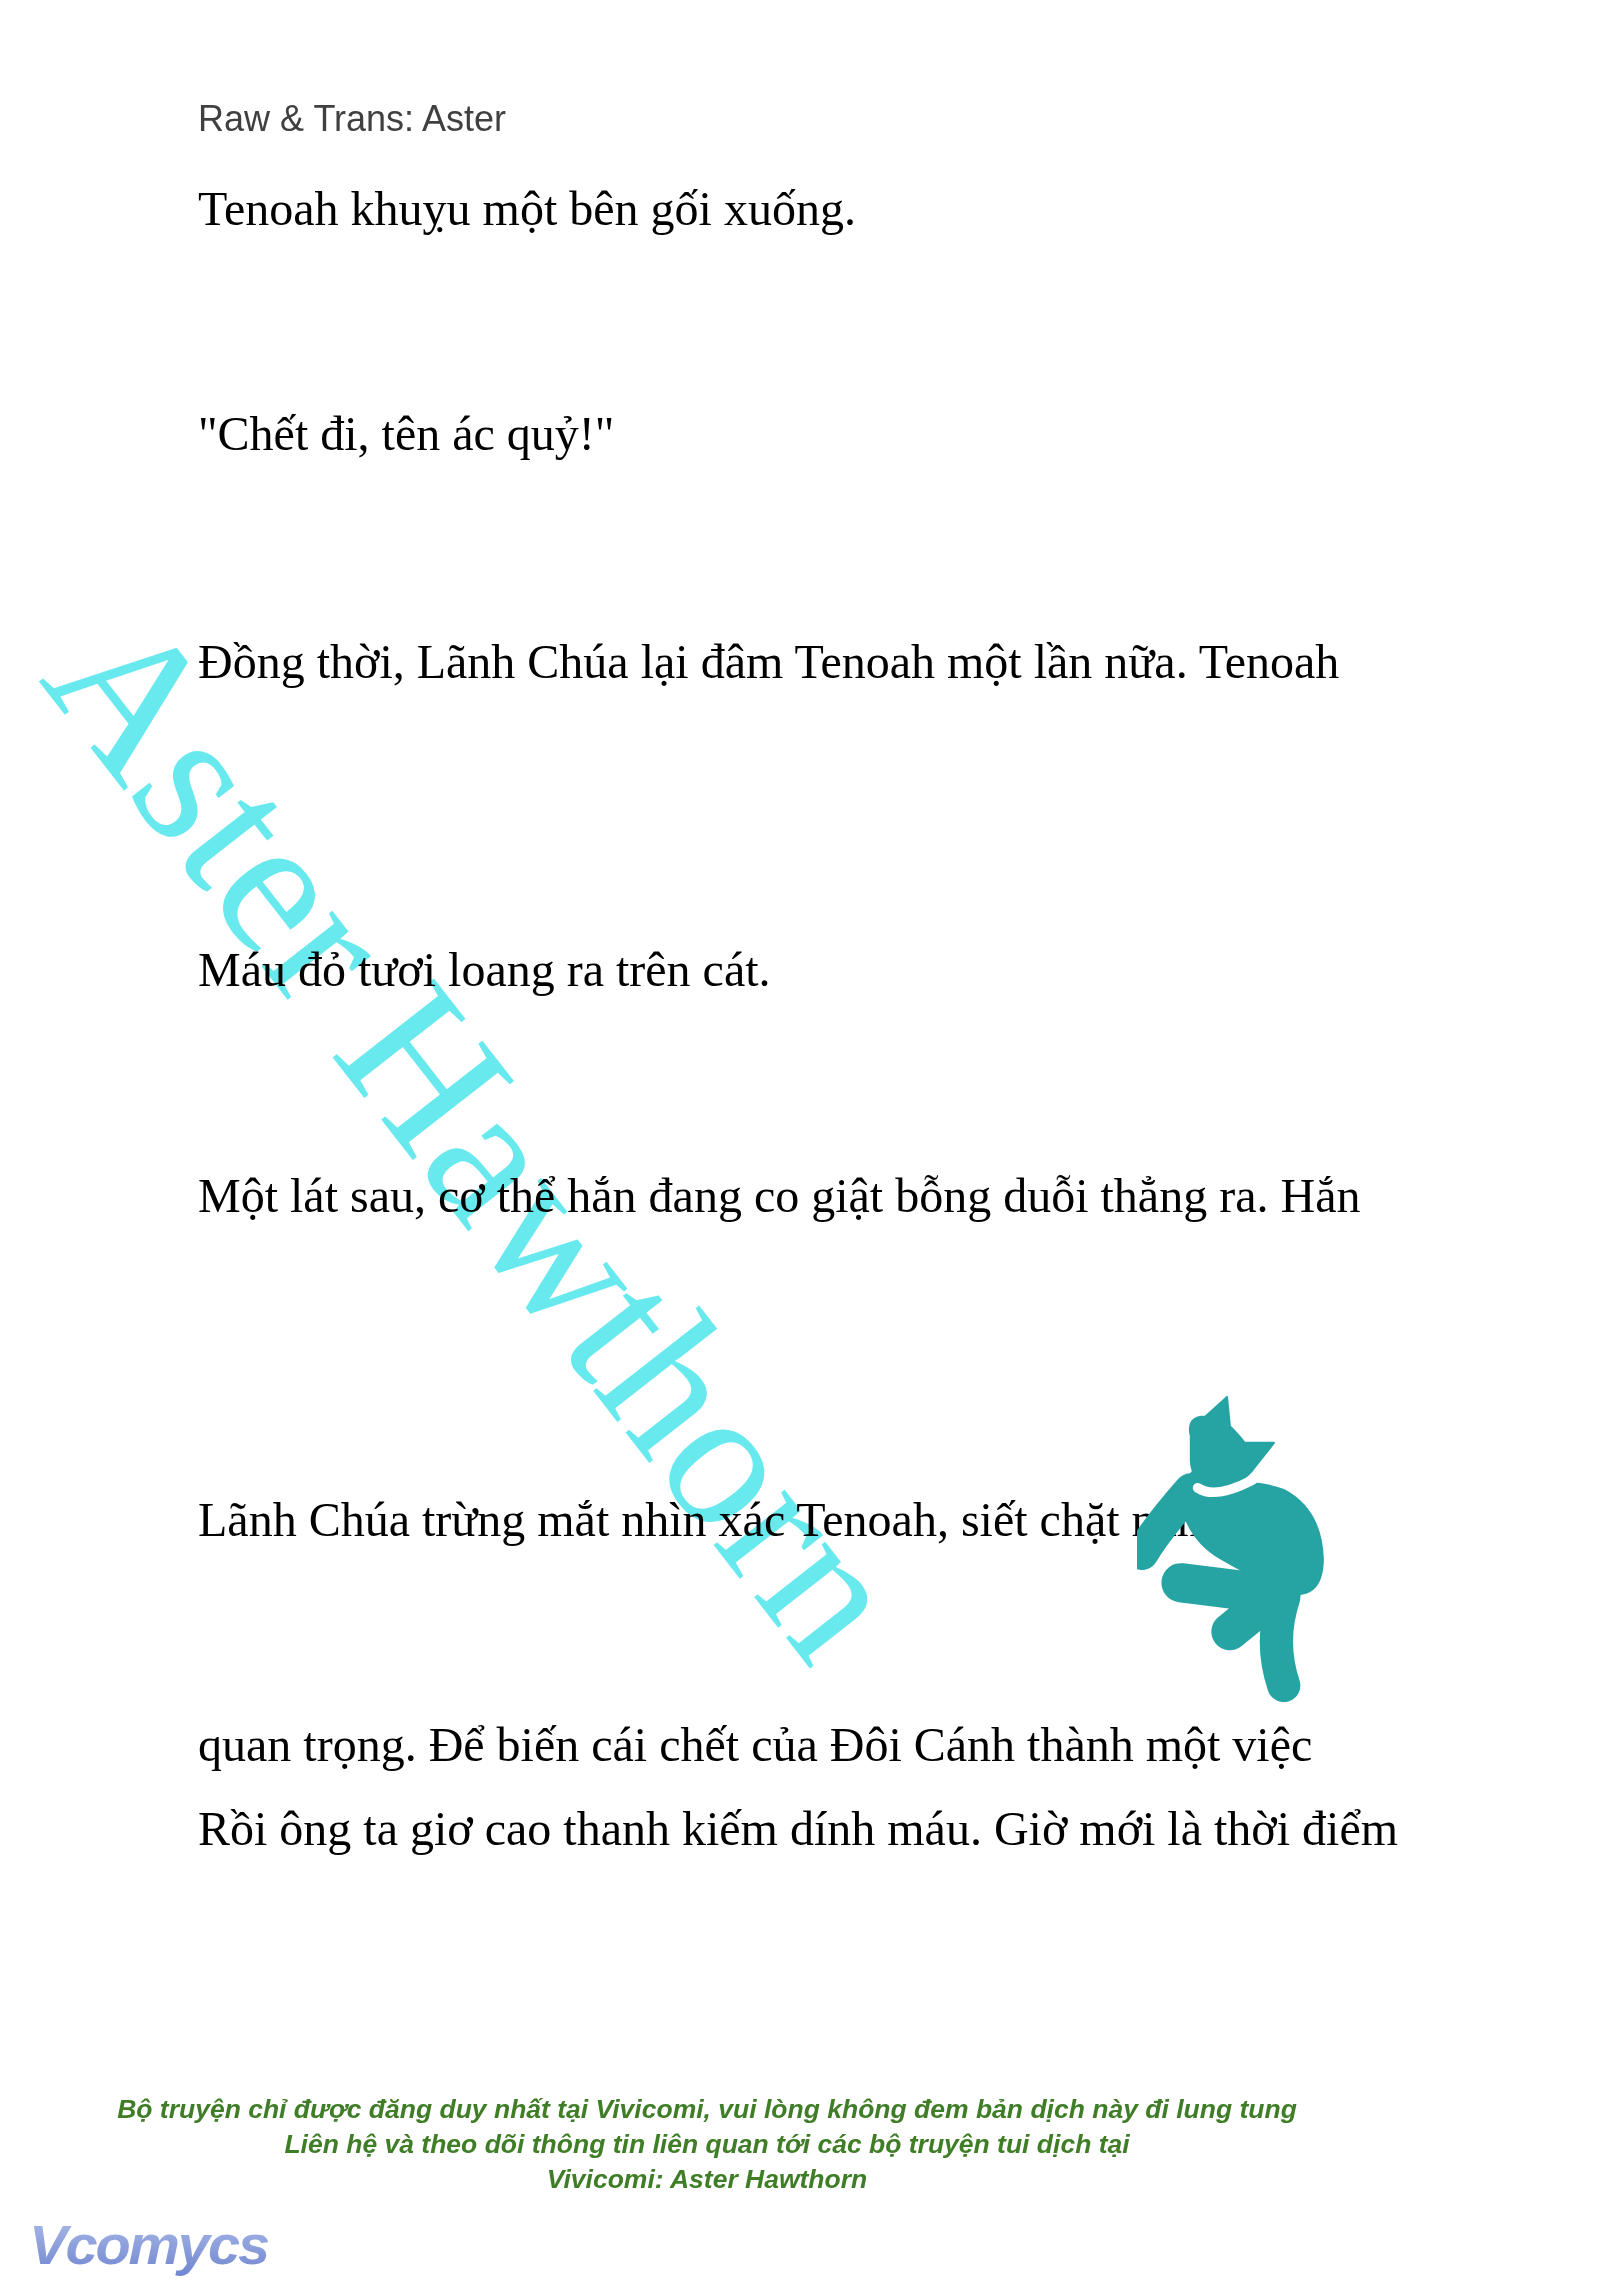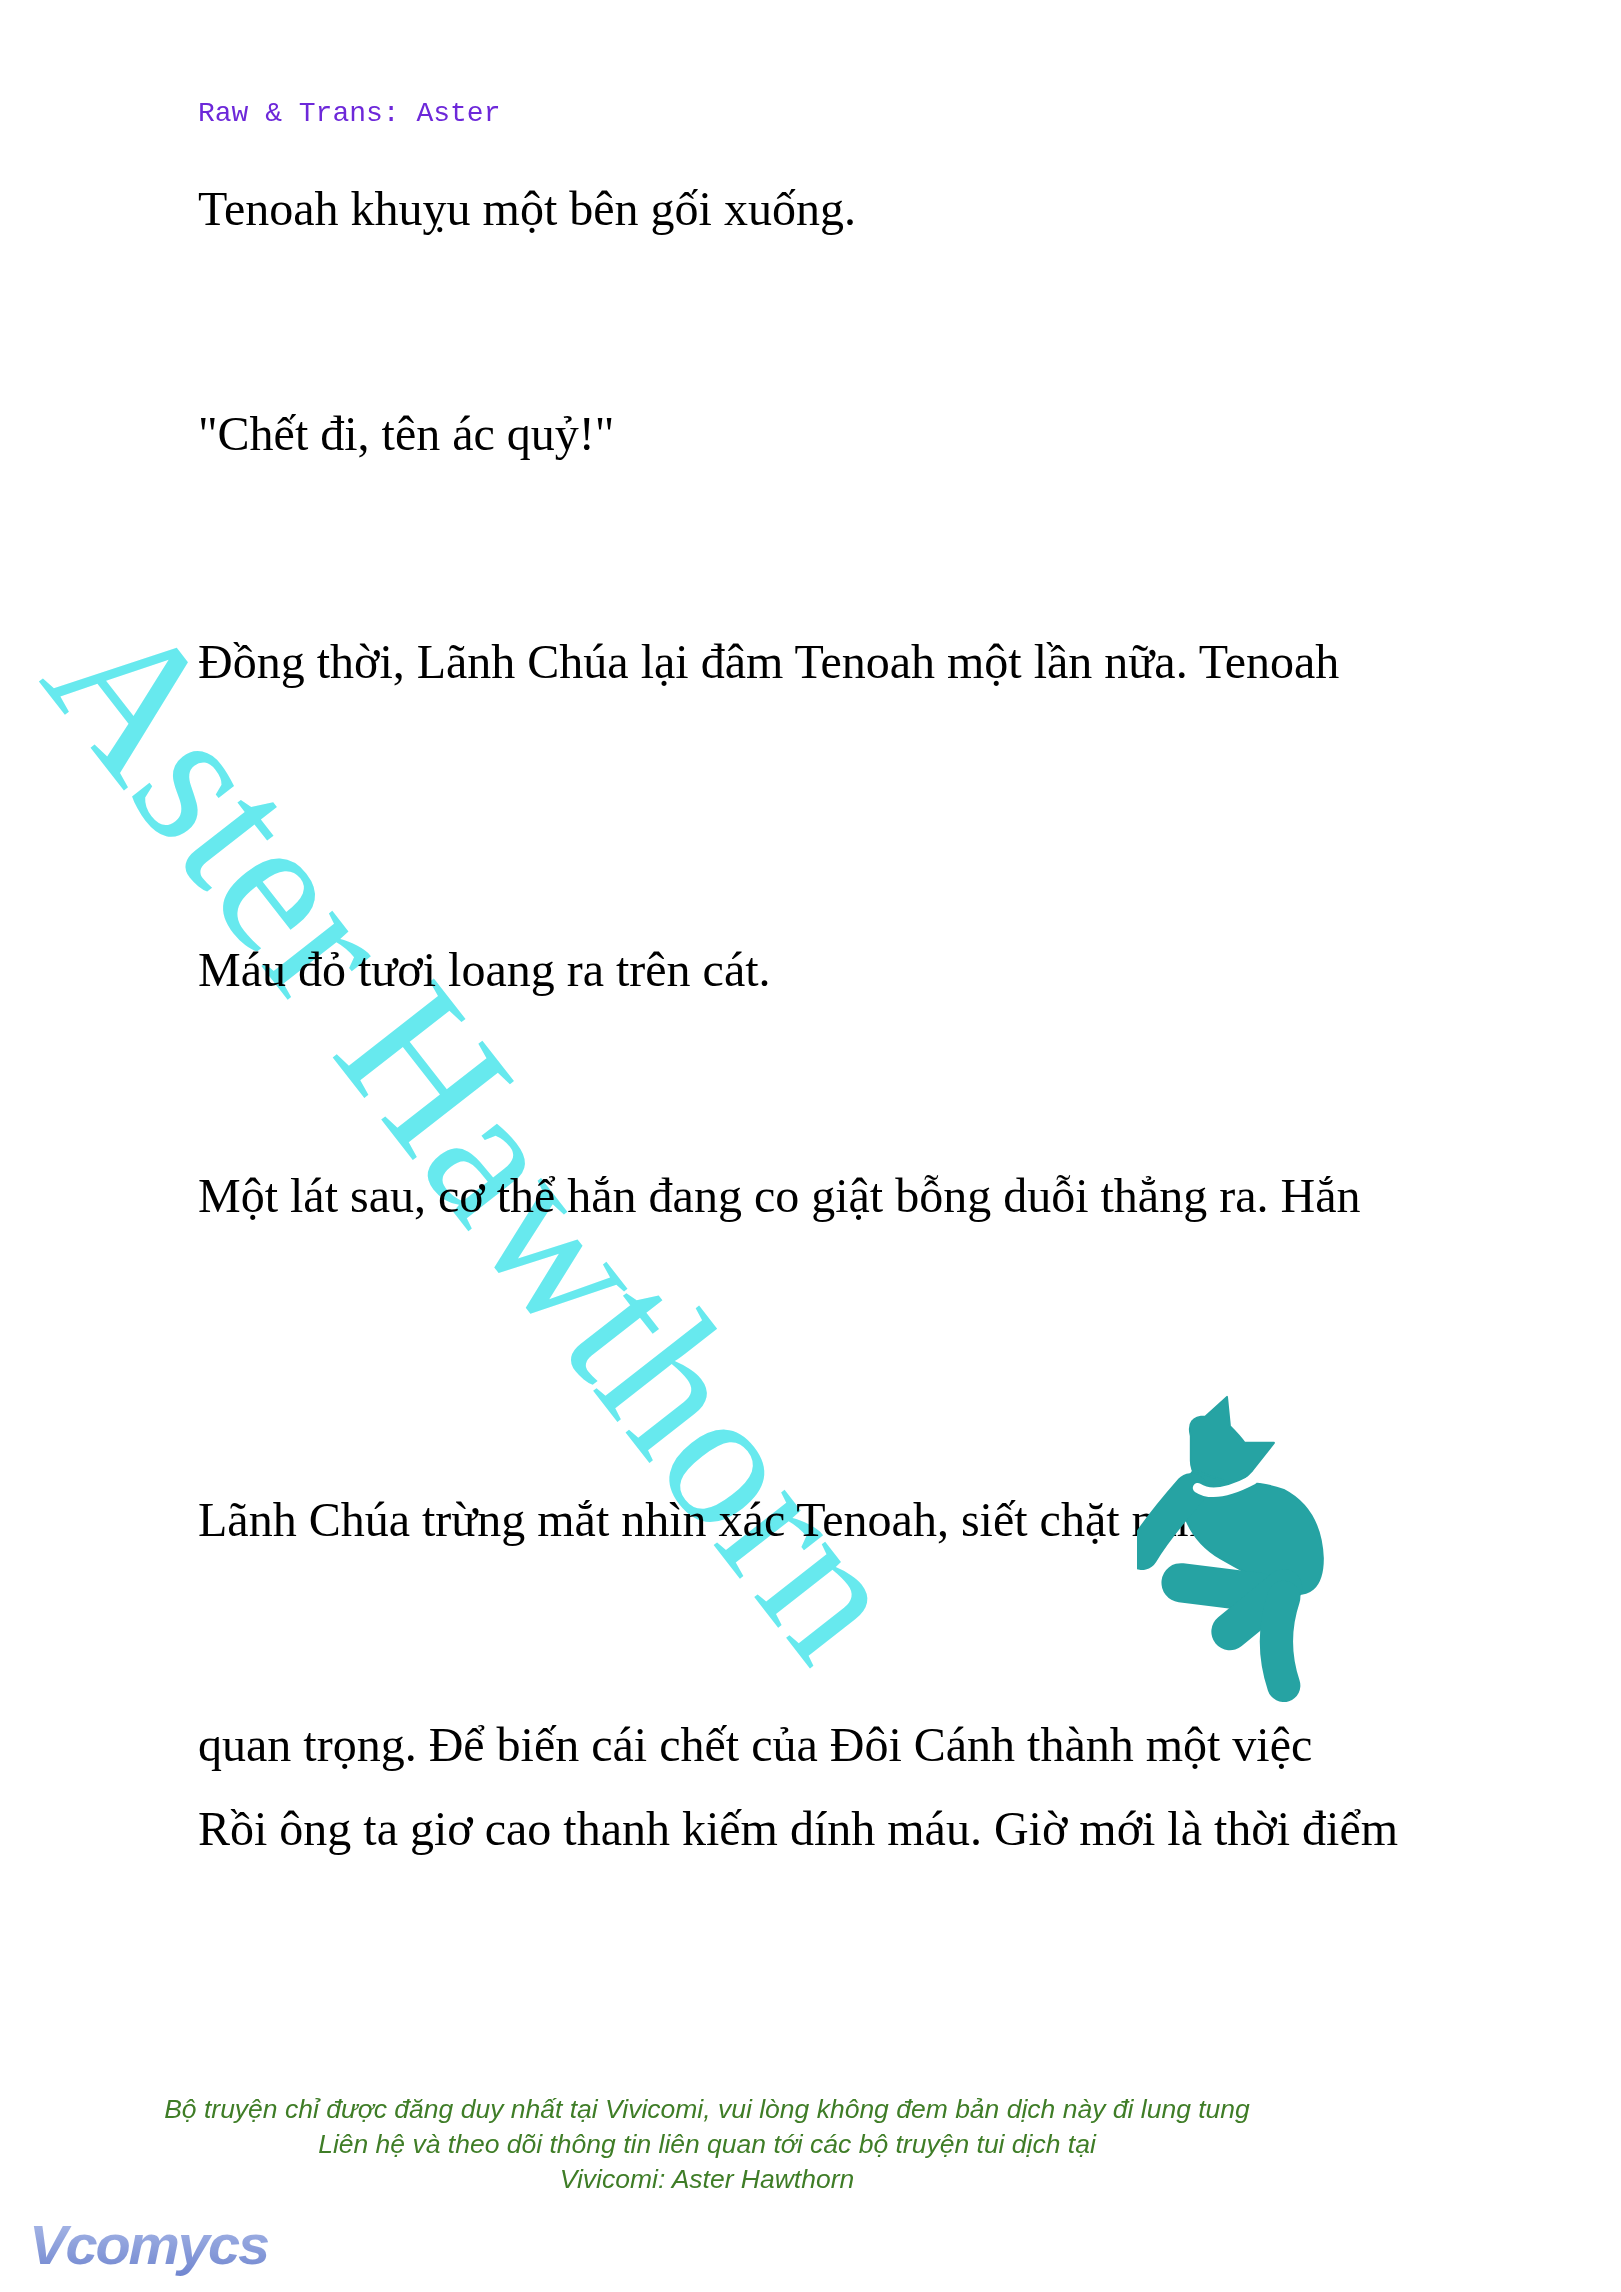--- a/index.html
+++ b/index.html
@@ -10,23 +10,23 @@
     body {
       width: 1621px;
       height: 2293px;
       position: relative;
       overflow: hidden;
     }
     .header-credit {
       position: absolute;
       left: 198px;
       top: 98px;
-      font-family: Liberation Mono, monospace;
-      font-size: 28px;
-      color: #6d28d9;
+      font-family: Liberation Sans, sans-serif;
+      font-size: 36px;
+      color: #404040;
       letter-spacing: 0px;
     }
     .body-text {
       position: absolute;
       left: 198px;
       width: 1274px;
       font-family: "Liberation Serif", serif;
       font-size: 48px;
       color: #000;
       line-height: 84px;
@@ -56,21 +56,21 @@
       height: 333px;
       z-index: 3;
     }
     .footer {
       position: absolute;
       left: 0;
       top: 2092px;
       width: 1414px;
       text-align: center;
       font-family: "Liberation Sans", sans-serif;
-      font-weight: normal;
+      font-weight: bold;
       font-style: italic;
       font-size: 26.5px;
       color: #3f7d27;
       line-height: 35px;
     }
     .footer div { white-space: nowrap; }
     .logo {
       position: absolute;
       left: 29px;
       top: 2213px;

